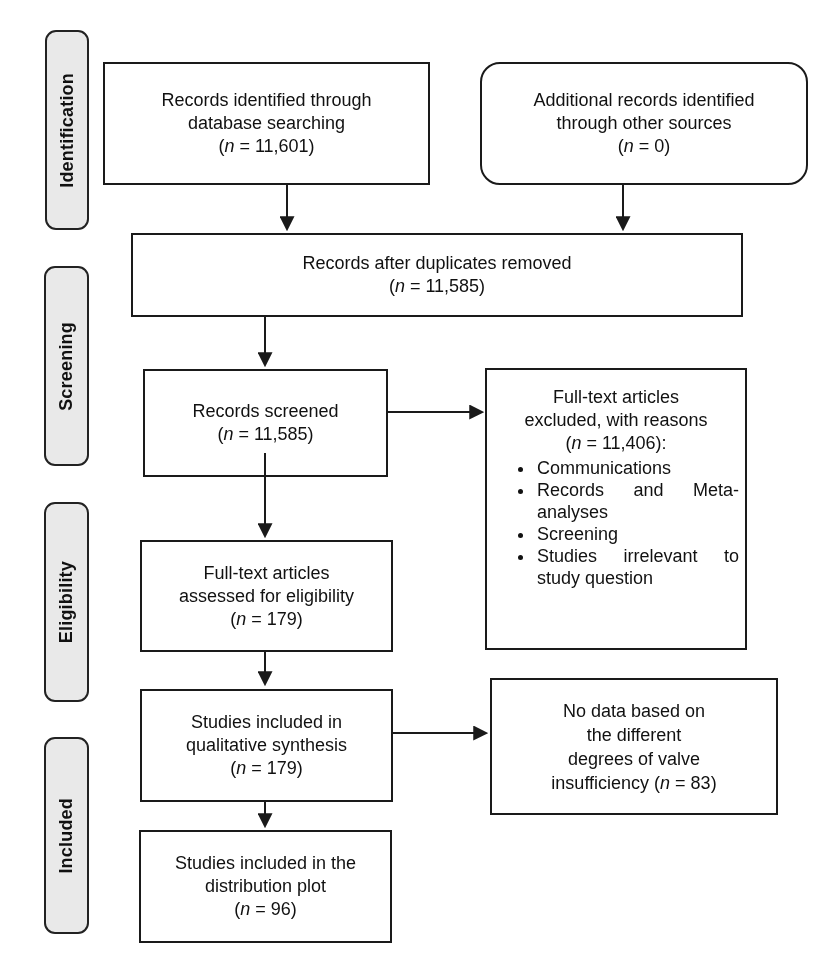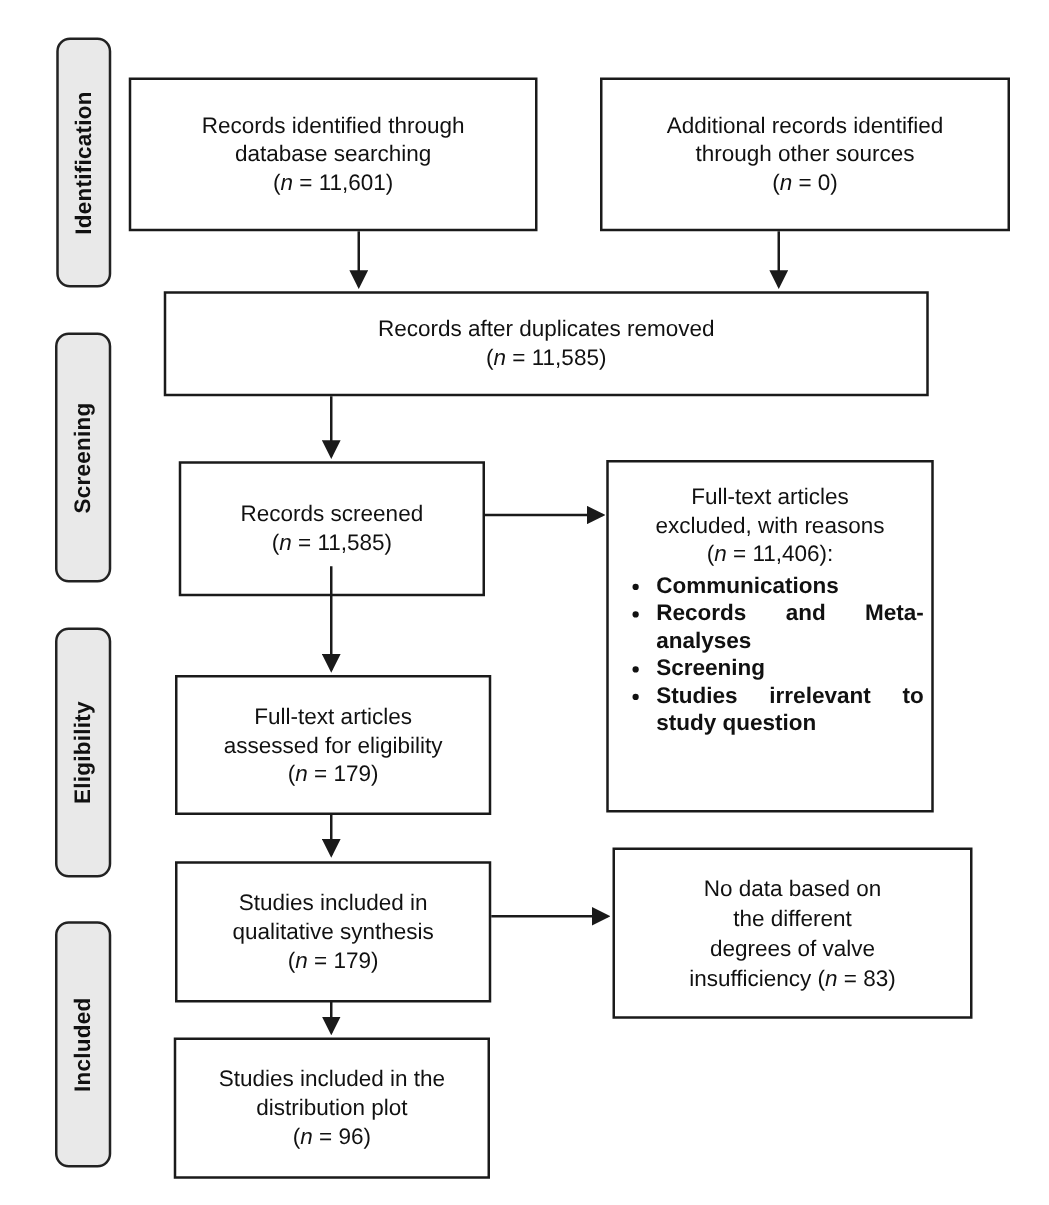--- a/index.html
+++ b/index.html
@@ -27,40 +27,39 @@
     align-items: center;
     justify-content: center;
     text-align: center;
     font-size: 18px;
     line-height: 23px;
   }
   .box .line { width: 100%; }
   .box i { font-style: italic; }
 
   #box-identified   { left: 103px; top:  62px; width: 327px; height: 123px; }
-  #box-additional   { left: 480px; top:  62px; width: 328px; height: 123px; }
+  #box-additional   { left: 480px; top:  62px; width: 328px; height: 123px; border-radius: 20px; }
   #box-duplicates   { left: 131px; top: 233px; width: 612px; height:  84px; }
   #box-screened     { left: 143px; top: 369px; width: 245px; height:  108px; }
   #box-excluded     { left: 485px; top: 368px; width: 262px; height: 282px;
                       justify-content: flex-start; padding-top: 16px; }
   #box-assessed     { left: 140px; top: 540px; width: 253px; height: 112px; }
   #box-qualitative  { left: 140px; top: 689px; width: 253px; height: 113px; }
   #box-nodata       { left: 490px; top: 678px; width: 288px; height: 137px; line-height: 24px; }
   #box-distribution { left: 139px; top: 830px; width: 253px; height: 113px; }
 
   
   #box-excluded ul {
     margin: 2px 0 0 0;
-    padding: 0 6px 0 36px;
+    padding: 0 6px 0 48px;
     width: 100%;
     box-sizing: border-box;
     text-align: left;
     list-style: disc outside;
     line-height: 22px;
-    font-weight: bold;
   }
   #box-excluded li {
     text-align: justify;
     padding-left: 2px;
   }
 
   
   .stage {
     position: absolute;
     box-sizing: border-box;

